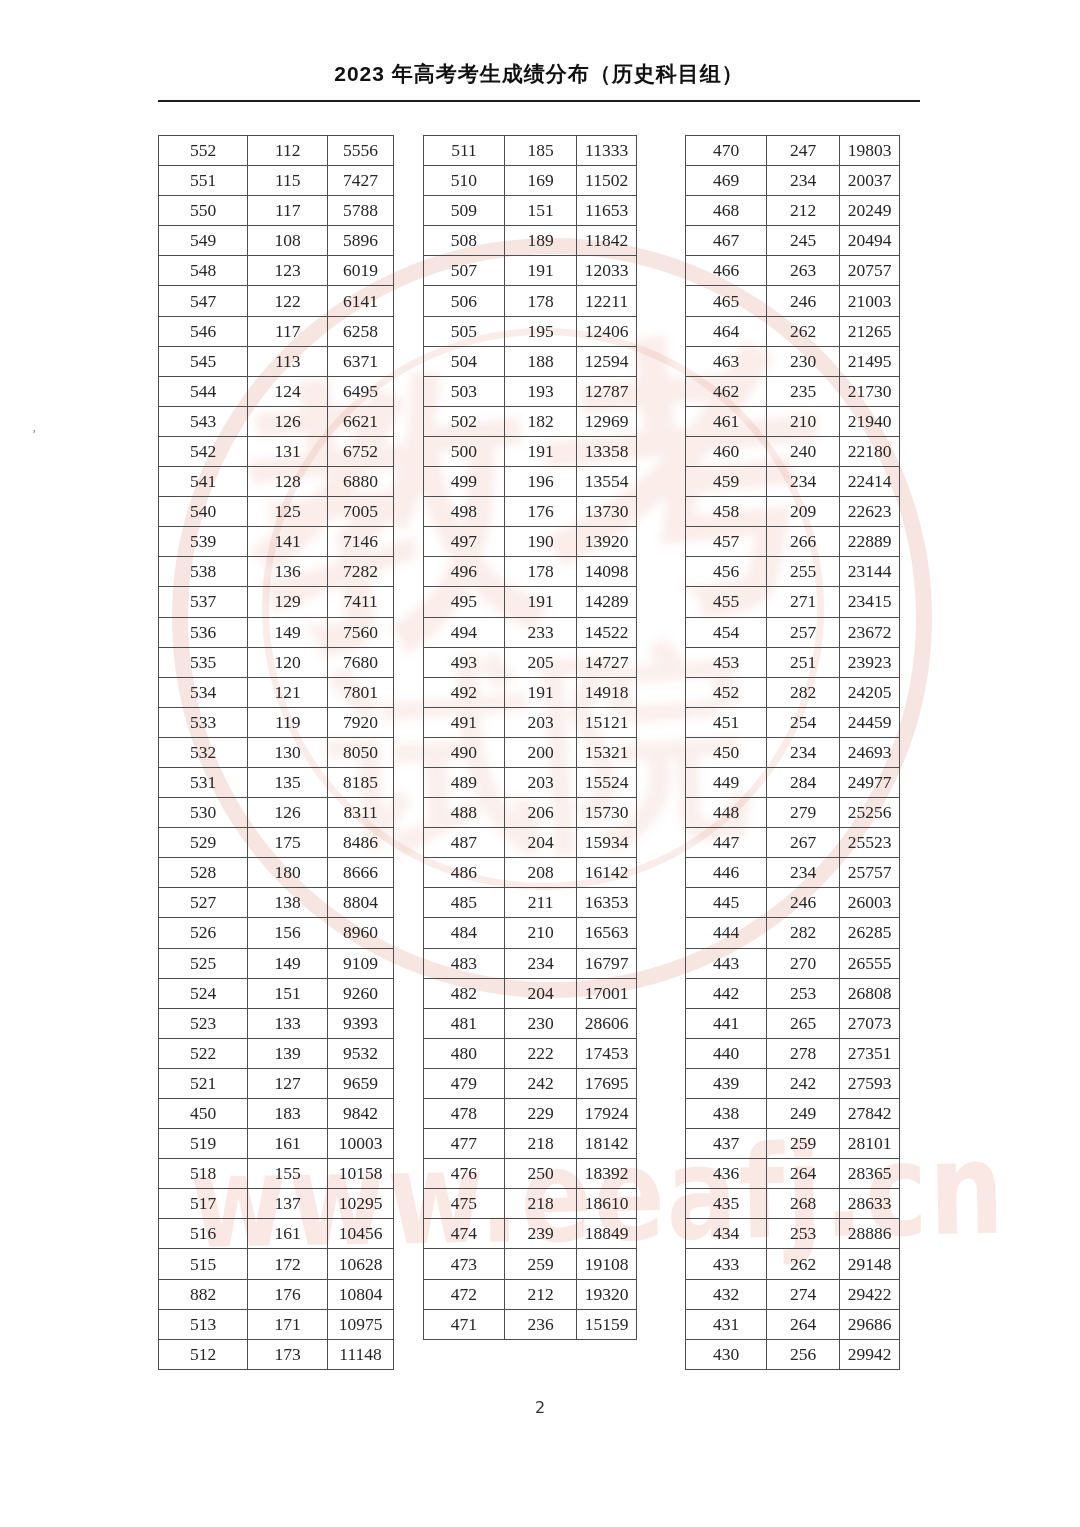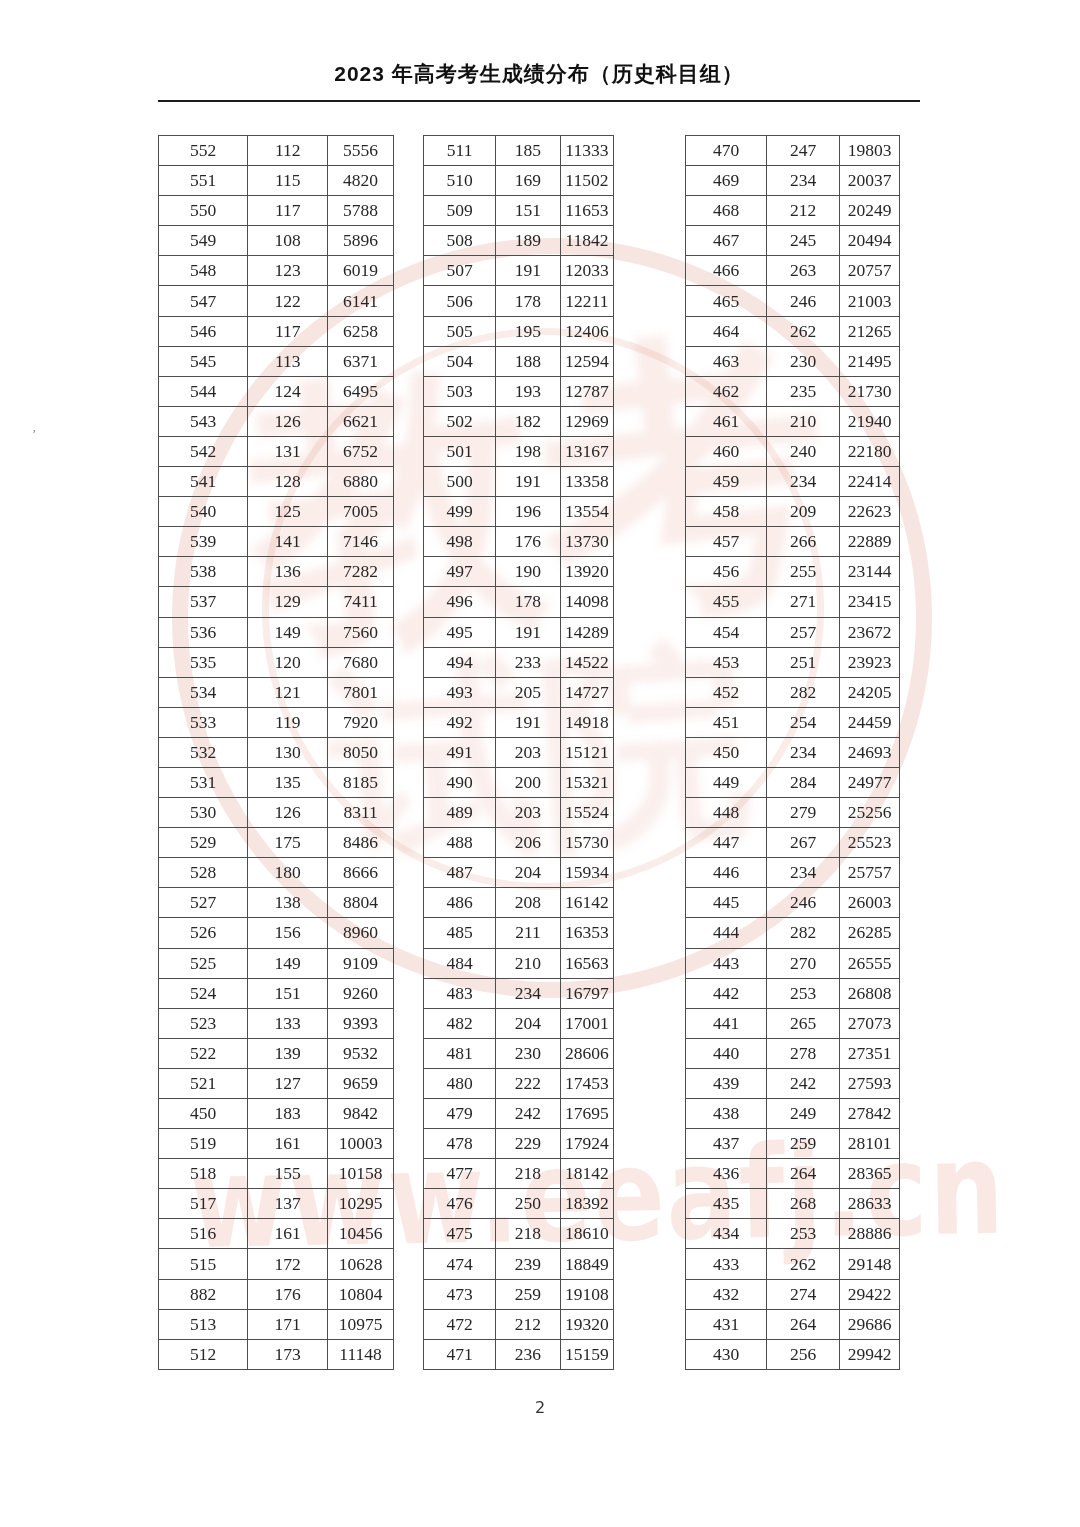--- a/index.html
+++ b/index.html
@@ -29,21 +29,21 @@
   }
   .score-table {
     position: absolute;
     top: 135px;
     border-collapse: collapse;
     table-layout: fixed;
     z-index: 2;
     background: transparent;
   }
   #table-0 { left: 158px; width: 236px; border-radius: 17px; }
-  #table-1 { left: 423px; width: 191px; border-radius: 8px; }
+  #table-1 { left: 423px; width: 214px; border-radius: 8px; }
   #table-2 { left: 685px; width: 215px; }
   .score-table td {
     border: 1.5px solid #4d4d4d;
     height: 29.1px;
     padding: 0;
     text-align: center;
     vertical-align: middle;
     font-size: 17.5px;
     color: #262626;
     background: transparent;
@@ -136,21 +136,21 @@
     </colgroup>
   <tbody>
       <tr>
         <td>552</td>
         <td>112</td>
         <td>5556</td>
       </tr>
       <tr>
         <td>551</td>
         <td>115</td>
-        <td>4820</td>
+        <td>7427</td>
       </tr>
       <tr>
         <td>550</td>
         <td>117</td>
         <td>5788</td>
       </tr>
       <tr>
         <td>549</td>
         <td>108</td>
         <td>5896</td>
@@ -393,25 +393,20 @@
         <td>503</td>
         <td>193</td>
         <td>12787</td>
       </tr>
       <tr>
         <td>502</td>
         <td>182</td>
         <td>12969</td>
       </tr>
       <tr>
-        <td>501</td>
-        <td>198</td>
-        <td>13167</td>
-      </tr>
-      <tr>
         <td>500</td>
         <td>191</td>
         <td>13358</td>
       </tr>
       <tr>
         <td>499</td>
         <td>196</td>
         <td>13554</td>
       </tr>
       <tr>

